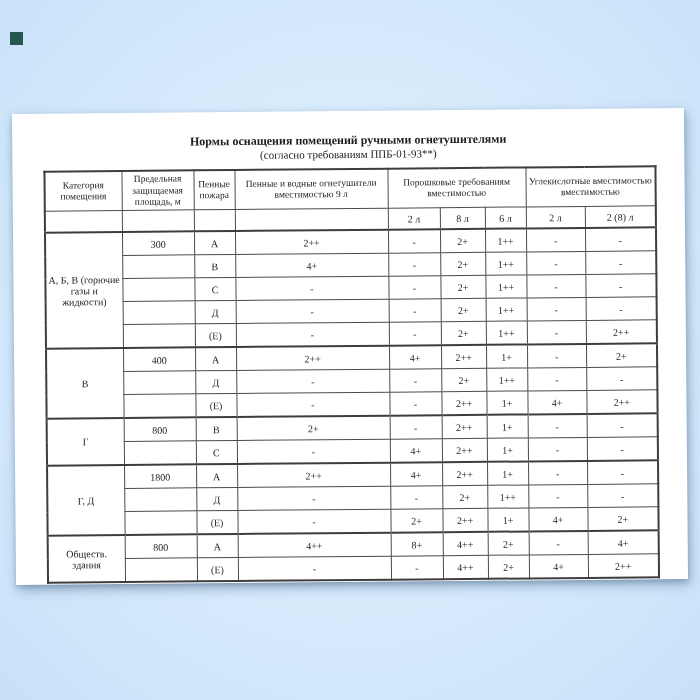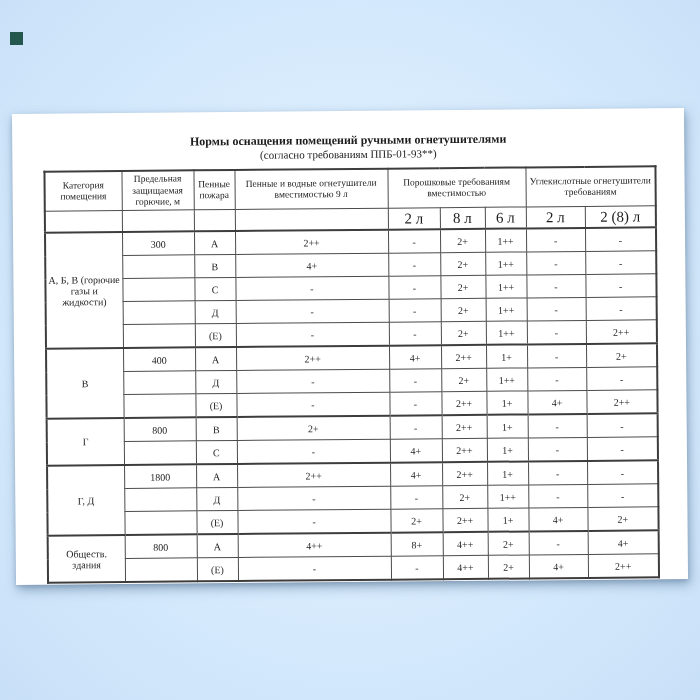--- a/index.html
+++ b/index.html
@@ -37,21 +37,21 @@
     border: 2px solid #3d3d3d;
   }
   table.norms th, table.norms td {
     border: 1px solid #4c4c4c;
     text-align: center; vertical-align: middle;
     padding: 1px 2px;
     font-weight: normal;
     overflow: hidden;
   }
   table.norms thead tr.head-main th { height: 36px; font-size: 9.5px; line-height: 1.18; }
-  table.norms thead tr.head-sub th { height: 18px; font-size: 15px; }
+  table.norms thead tr.head-sub th { height: 18px; font-size: 10px; }
   table.norms td { height: 20px; font-size: 10px; line-height: 1.1; }
   td.cat-cell { font-size: 9.5px; line-height: 1.25; padding: 1px 3px; }
   tr.group-start td { border-top: 2px solid #3d3d3d; }
   col.c-cat  { width: 77px; }
   col.c-area { width: 72px; }
   col.c-cls  { width: 41px; }
   col.c-foam { width: 153px; }
   col.c-p2   { width: 52px; }
   col.c-p5   { width: 45px; }
   col.c-p10  { width: 41px; }
@@ -75,25 +75,25 @@
         <col class="c-foam">
       <col class="c-p2">
         <col class="c-p5">
         <col class="c-p10">
       <col class="c-co2a">
         <col class="c-co2b">
     </colgroup>
     <thead>
       <tr class="head-main">
         <th>Категория помещения</th>
-        <th>Предельная защищаемая горючие, м</th>
+        <th>Предельная защищаемая площадь, м</th>
         <th>Пенные пожара</th>
         <th>Пенные и водные огнетушители вместимостью 9 л</th>
         <th colspan="3">Порошковые требованиям вместимостью</th>
-        <th colspan="2">Углекислотные огнетушители требованиям</th>
+        <th colspan="2">Углекислотные вместимостью вместимостью</th>
       </tr>
       <tr class="head-sub">
         <th></th>
         <th></th>
         <th></th>
         <th></th>
         <th>2 л</th>
         <th>8 л</th>
         <th>6 л</th>
         <th>2 л</th>

